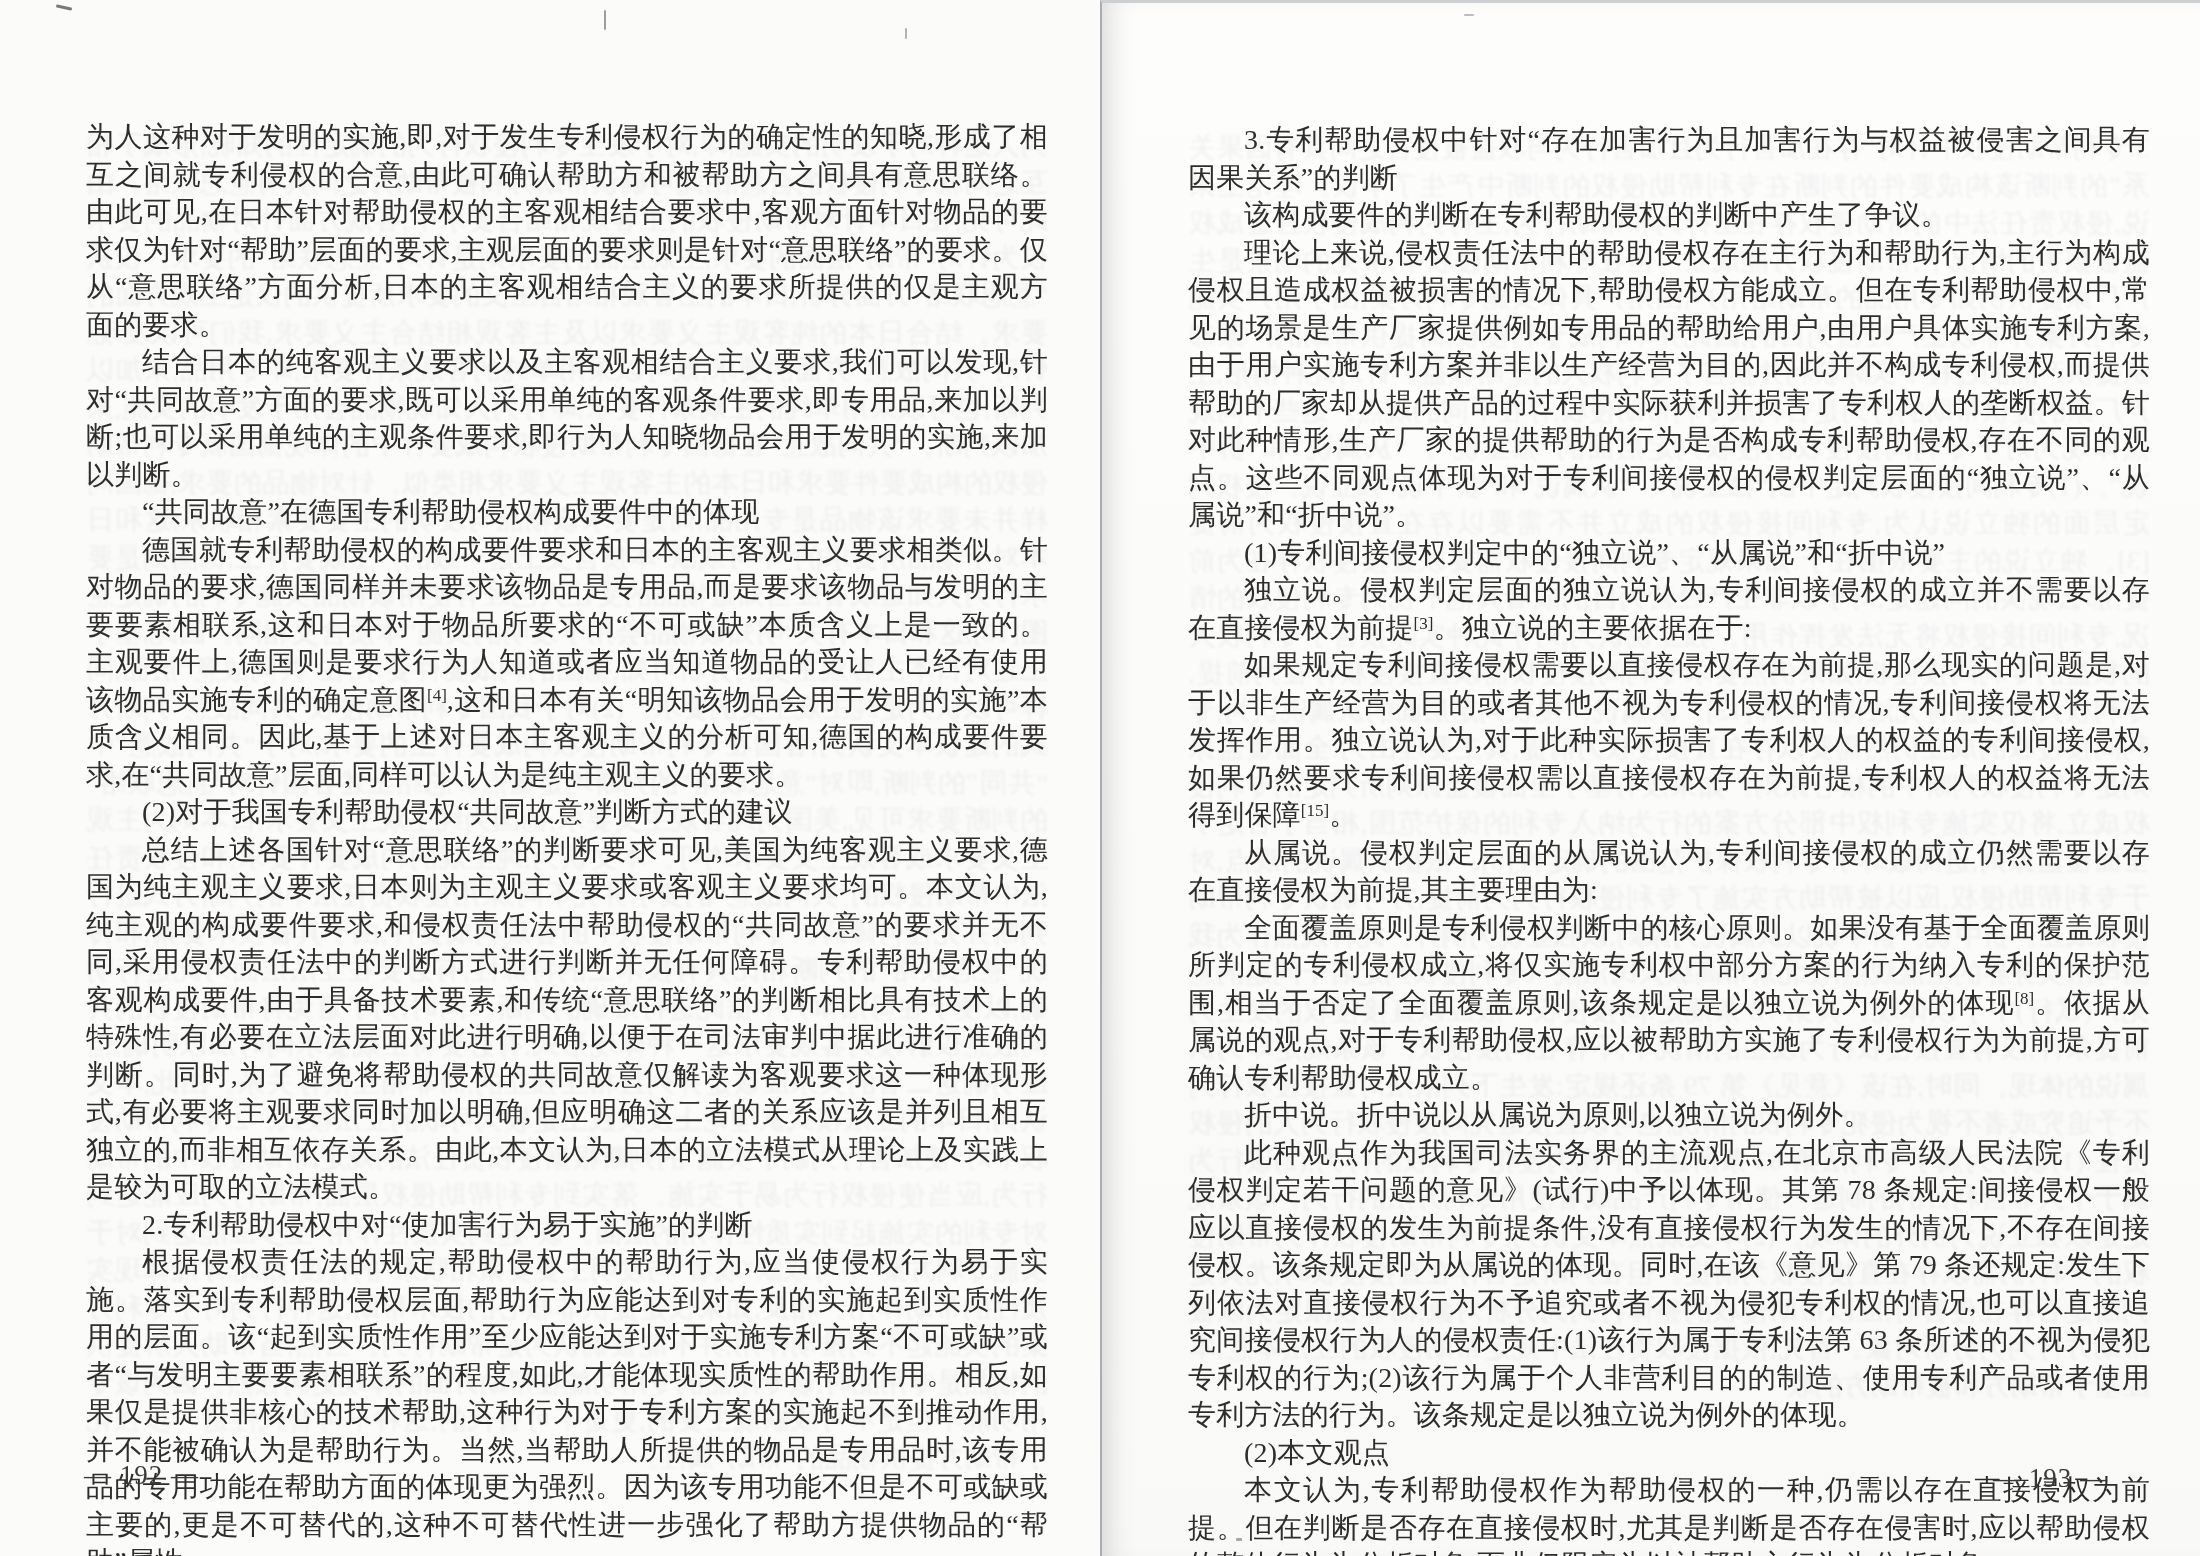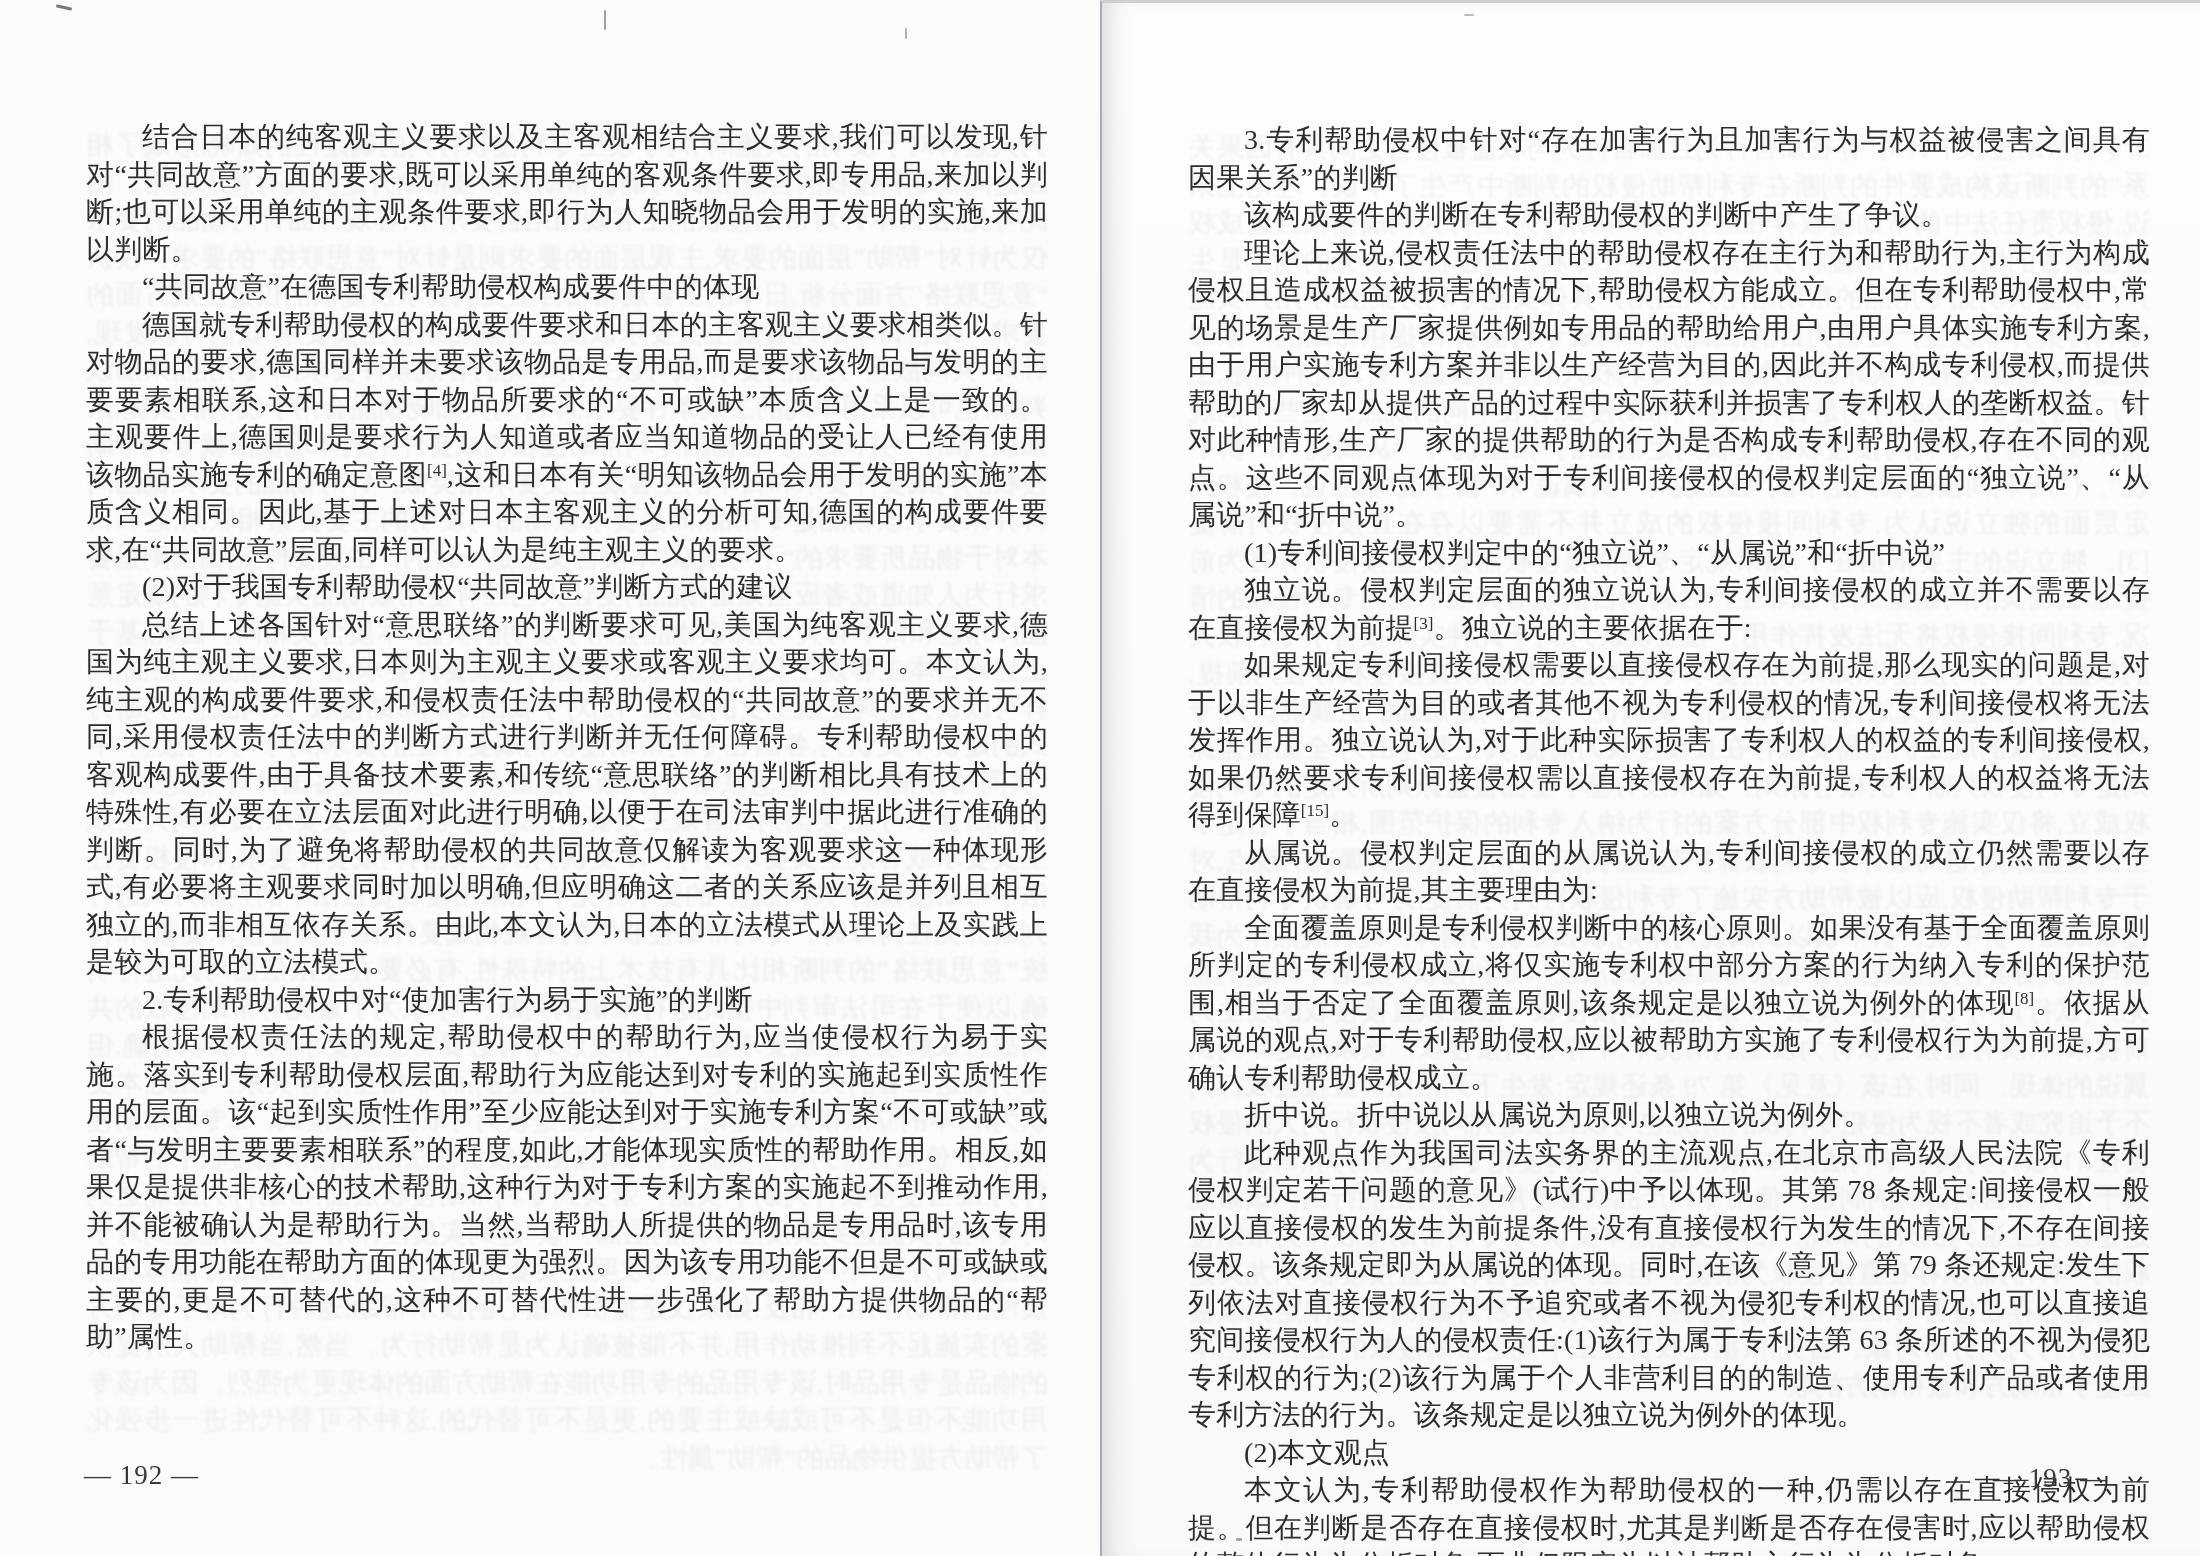--- a/index.html
+++ b/index.html
@@ -61,20 +61,21 @@
   .speck.s5{left:1236px;top:1538px;width:6px;height:3px;opacity:.45;}
 </style>
 </head>
 <body>
 
 <div class="spread">
 
   <section class="page page-left">
     <div class="bleed">为人这种对于发明的实施,即,对于发生专利侵权行为的确定性的知晓,形成了相互之间就专利侵权的合意,由此可确认帮助方和被帮助方之间具有意思联络。由此可见,在日本针对帮助侵权的主客观相结合要求中,客观方面针对物品的要求仅为针对“帮助”层面的要求,主观层面的要求则是针对“意思联络”的要求。仅从“意思联络”方面分析,日本的主客观相结合主义的要求所提供的仅是主观方面的要求。结合日本的纯客观主义要求以及主客观相结合主义要求,我们可以发现,针对“共同故意”方面的要求,既可以采用单纯的客观条件要求,即专用品,来加以判断;也可以采用单纯的主观条件要求,即行为人知晓物品会用于发明的实施,来加以判断。“共同故意”在德国专利帮助侵权构成要件中的体现德国就专利帮助侵权的构成要件要求和日本的主客观主义要求相类似。针对物品的要求,德国同样并未要求该物品是专用品,而是要求该物品与发明的主要要素相联系,这和日本对于物品所要求的“不可或缺”本质含义上是一致的。主观要件上,德国则是要求行为人知道或者应当知道物品的受让人已经有使用该物品实施专利的确定意图[10],这和日本有关“明知该物品会用于发明的实施”本质含义相同。因此,基于上述对日本主客观主义的分析可知,德国的构成要件要求,在“共同故意”层面,同样可以认为是纯主观主义的要求。(2)对于我国专利帮助侵权“共同故意”判断方式的建议本文认为,各国在专利帮助侵权构成要件上的要求,对于“共同故意”中“共同”的判断,即对“意思联络”的判断均是重点。总结上述各国针对“意思联络”的判断要求可见,美国为纯客观主义要求,德国为纯主观主义要求,日本则为主观主义要求或客观主义要求均可。本文认为,纯主观的构成要件要求,和侵权责任法中帮助侵权的“共同故意”的要求并无不同,采用侵权责任法中的判断方式进行判断并无任何障碍。专利帮助侵权中的客观构成要件,由于具备技术要素,和传统“意思联络”的判断相比具有技术上的特殊性,有必要在立法层面对此进行明确,以便于在司法审判中据此进行准确的判断。同时,为了避免将帮助侵权的共同故意仅解读为客观要求这一种体现形式,有必要将主观要求同时加以明确,但应明确这二者的关系应该是并列且相互独立的,而非相互依存关系。由此,本文认为,日本的立法模式从理论上及实践上是较为可取的立法模式。2.专利帮助侵权中对“使加害行为易于实施”的判断根据侵权责任法的规定,帮助侵权中的帮助行为,应当使侵权行为易于实施。落实到专利帮助侵权层面,帮助行为应能达到对专利的实施起到实质性作用的层面。该“起到实质性作用”至少应能达到对于实施专利方案“不可或缺”或者“与发明主要要素相联系”的程度,如此,才能体现实质性的帮助作用。相反,如果仅是提供非核心的技术帮助,这种行为对于专利方案的实施起不到推动作用,并不能被确认为是帮助行为。当然,当帮助人所提供的物品是专用品时,该专用品的专用功能在帮助方面的体现更为强烈。因为该专用功能不但是不可或缺或主要的,更是不可替代的,这种不可替代性进一步强化了帮助方提供物品的“帮助”属性。</div>
     <div class="text-block">
+      <p class="para noindent">为人这种对于发明的实施,即,对于发生专利侵权行为的确定性的知晓,形成了相互之间就专利侵权的合意,由此可确认帮助方和被帮助方之间具有意思联络。由此可见,在日本针对帮助侵权的主客观相结合要求中,客观方面针对物品的要求仅为针对“帮助”层面的要求,主观层面的要求则是针对“意思联络”的要求。仅从“意思联络”方面分析,日本的主客观相结合主义的要求所提供的仅是主观方面的要求。</p>
       <p class="para">结合日本的纯客观主义要求以及主客观相结合主义要求,我们可以发现,针对“共同故意”方面的要求,既可以采用单纯的客观条件要求,即专用品,来加以判断;也可以采用单纯的主观条件要求,即行为人知晓物品会用于发明的实施,来加以判断。</p>
       <p class="para">“共同故意”在德国专利帮助侵权构成要件中的体现</p>
       <p class="para"><span>德国就专利帮助侵权的构成要件要求和日本的主客观主义要求相类似。针对物品的要求,德国同样并未要求该物品是专用品,而是要求该物品与发明的主要要素相联系,这和日本对于物品所要求的“不可或缺”本质含义上是一致的。主观要件上,德国则是要求行为人知道或者应当知道物品的受让人已经有使用该物品实施专利的确定意图</span><sup class="ref">[4]</sup><span>,这和日本有关“明知该物品会用于发明的实施”本质含义相同。因此,基于上述对日本主客观主义的分析可知,德国的构成要件要求,在“共同故意”层面,同样可以认为是纯主观主义的要求。</span></p>
       <p class="para">(2)对于我国专利帮助侵权“共同故意”判断方式的建议</p>
       <p class="para">总结上述各国针对“意思联络”的判断要求可见,美国为纯客观主义要求,德国为纯主观主义要求,日本则为主观主义要求或客观主义要求均可。本文认为,纯主观的构成要件要求,和侵权责任法中帮助侵权的“共同故意”的要求并无不同,采用侵权责任法中的判断方式进行判断并无任何障碍。专利帮助侵权中的客观构成要件,由于具备技术要素,和传统“意思联络”的判断相比具有技术上的特殊性,有必要在立法层面对此进行明确,以便于在司法审判中据此进行准确的判断。同时,为了避免将帮助侵权的共同故意仅解读为客观要求这一种体现形式,有必要将主观要求同时加以明确,但应明确这二者的关系应该是并列且相互独立的,而非相互依存关系。由此,本文认为,日本的立法模式从理论上及实践上是较为可取的立法模式。</p>
       <p class="para">2.专利帮助侵权中对“使加害行为易于实施”的判断</p>
       <p class="para">根据侵权责任法的规定,帮助侵权中的帮助行为,应当使侵权行为易于实施。落实到专利帮助侵权层面,帮助行为应能达到对专利的实施起到实质性作用的层面。该“起到实质性作用”至少应能达到对于实施专利方案“不可或缺”或者“与发明主要要素相联系”的程度,如此,才能体现实质性的帮助作用。相反,如果仅是提供非核心的技术帮助,这种行为对于专利方案的实施起不到推动作用,并不能被确认为是帮助行为。当然,当帮助人所提供的物品是专用品时,该专用品的专用功能在帮助方面的体现更为强烈。因为该专用功能不但是不可或缺或主要的,更是不可替代的,这种不可替代性进一步强化了帮助方提供物品的“帮助”属性。</p>
     </div>
     <div class="page-number">— 192 —</div>
   </section>

